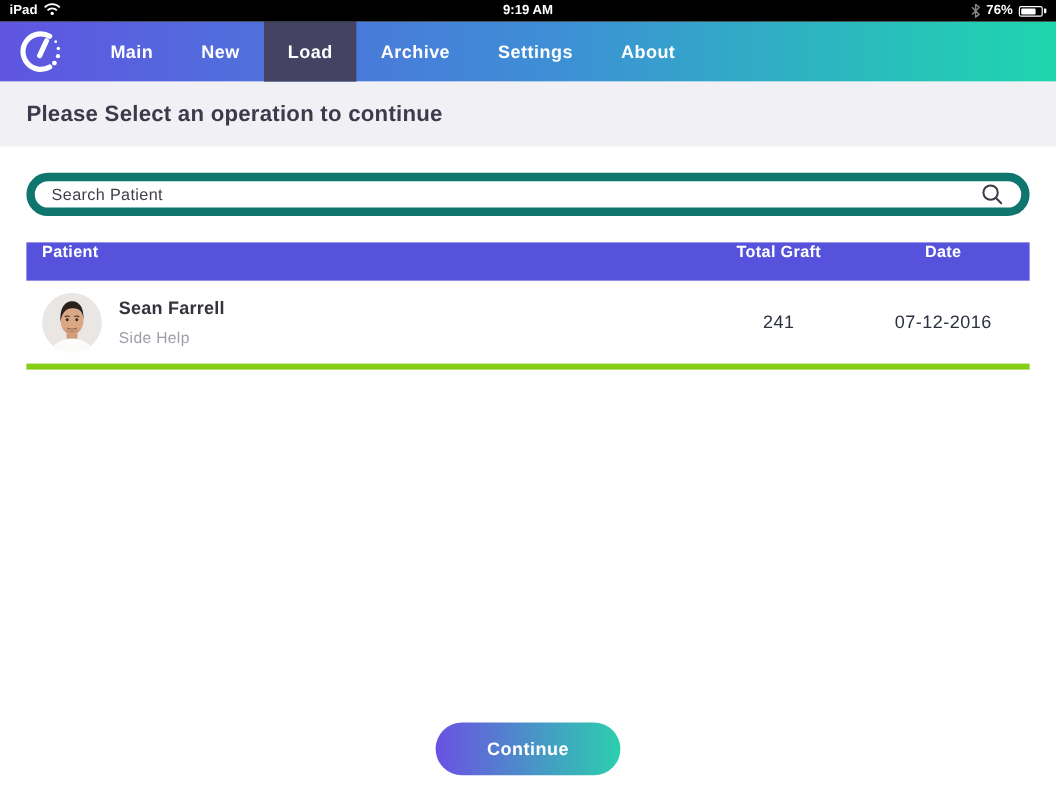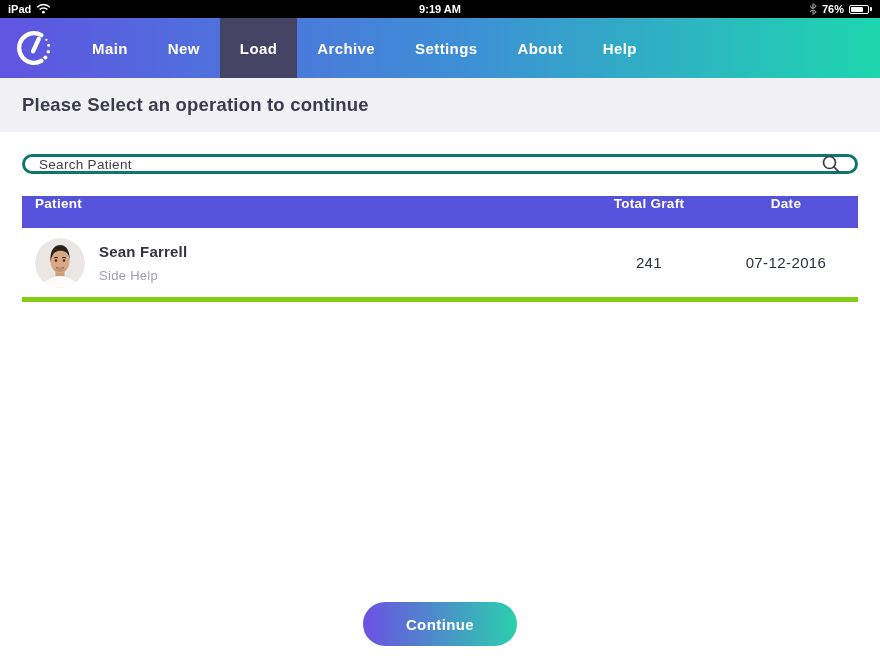--- a/index.html
+++ b/index.html
@@ -36,21 +36,21 @@
   .battery-body {
     width: 20px; height: 9px;
     border: 1px solid #fff; border-radius: 2px;
     padding: 1px; display: flex;
   }
   .battery-fill { width: 72%; background: #fff; border-radius: 1px; }
   .battery-nub { width: 2px; height: 4px; background: #fff; border-radius: 0 1px 1px 0; }
 
   
   .navbar {
-    height: 60px;
+    height: 50px;
     background: linear-gradient(90deg, #5f55e1 0%, #3e8ed6 52%, #1ed6ae 100%);
     display: flex;
     align-items: stretch;
   }
   .nav-logo {
     align-self: center;
     margin: 0 16px 0 12px;
     width: 44px; height: 44px;
     display: flex; align-items: center; justify-content: center;
   }
@@ -76,22 +76,22 @@
     font-size: 18.5px;
     font-weight: 600;
     color: #3b3b4b;
     letter-spacing: 0.2px;
   }
 
   
   .content { padding: 22px 22px 0 22px; }
 
   .search-bar {
-    height: 20px;
-    border: 3px solid #0f766e;
+    height: 36px;
+    border: 7px solid #0f766e;
     border-radius: 18px;
     display: flex; align-items: center;
     padding: 0 14px;
     background: #fff;
   }
   .search-input {
     flex: 1;
     border: none; outline: none;
     font-family: "Liberation Sans", sans-serif;
     font-size: 13.5px;
@@ -205,23 +205,20 @@
         <span>Load</span>
       </div>
     <div class="nav-item">
         <span>Archive</span>
       </div>
     <div class="nav-item">
         <span>Settings</span>
       </div>
     <div class="nav-item">
         <span>About</span>
-      </div>
-    <div class="nav-item">
-        <span>Help</span>
       </div>
   </div>
 
   <div class="heading-band">
     <h1>Please Select an operation to continue</h1>
   </div>
 
   <div class="content">
 
     <div class="search-bar">

